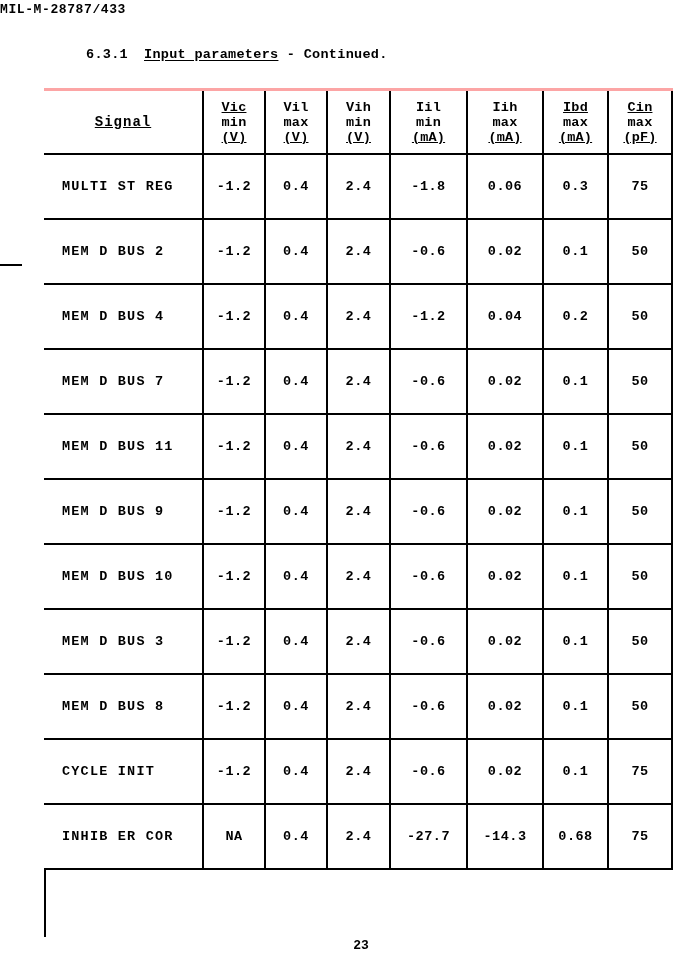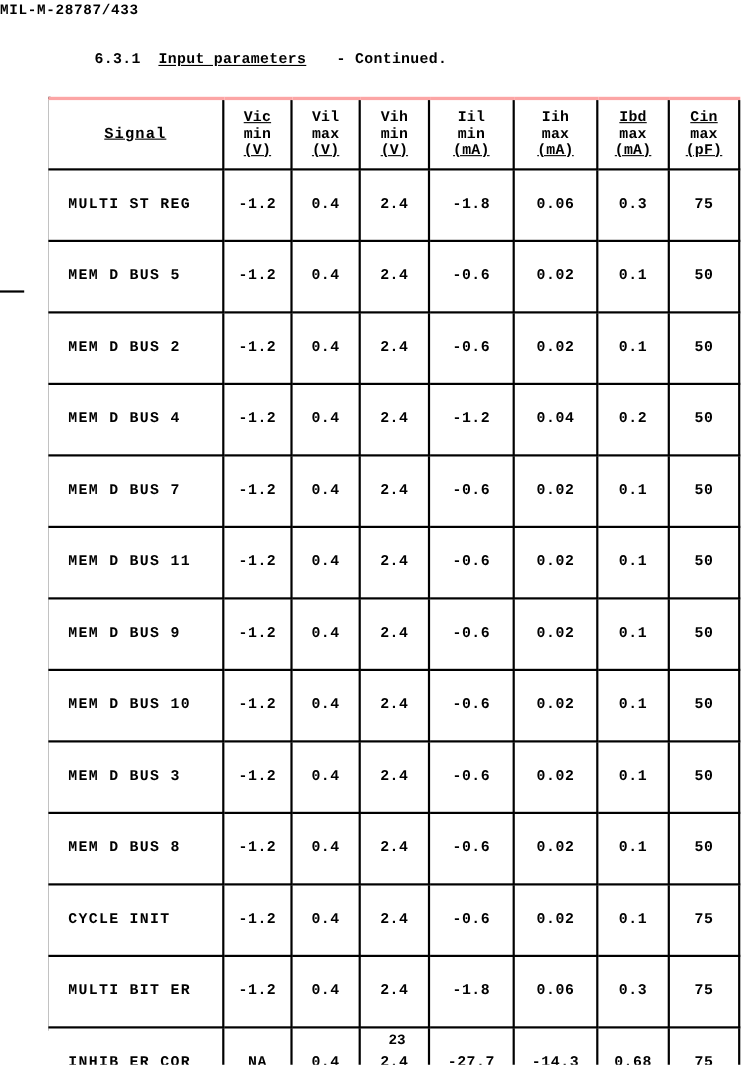--- a/index.html
+++ b/index.html
@@ -36,21 +36,21 @@
     font-size: 13.5px;
     font-weight: bold;
     letter-spacing: 0.3px;
     white-space: nowrap;
   }
   .section-heading .num { margin-right: 16px; }
   .section-heading .title {
     text-decoration: underline;
     text-underline-offset: 2px;
   }
-  .section-heading .cont { margin-left: 19px; }
+  .section-heading .cont { margin-left: 0; }
 
   
   .table-wrap {
     position: absolute;
     top: 88px;
     left: 44px;
     width: 628px;
   }
   table.params {
     border-collapse: collapse;
@@ -206,30 +206,20 @@
         <td class="signal">MULTI ST REG</td>
         <td class="num">-1.2</td>
         <td class="num">0.4</td>
         <td class="num">2.4</td>
         <td class="num">-1.8</td>
         <td class="num">0.06</td>
         <td class="num">0.3</td>
         <td class="num">75</td>
       </tr>
       <tr>
-        <td class="signal">MEM D BUS 5</td>
-        <td class="num">-1.2</td>
-        <td class="num">0.4</td>
-        <td class="num">2.4</td>
-        <td class="num">-0.6</td>
-        <td class="num">0.02</td>
-        <td class="num">0.1</td>
-        <td class="num">50</td>
-      </tr>
-      <tr>
         <td class="signal">MEM D BUS 2</td>
         <td class="num">-1.2</td>
         <td class="num">0.4</td>
         <td class="num">2.4</td>
         <td class="num">-0.6</td>
         <td class="num">0.02</td>
         <td class="num">0.1</td>
         <td class="num">50</td>
       </tr>
       <tr>
@@ -303,30 +293,20 @@
         <td class="num">50</td>
       </tr>
       <tr>
         <td class="signal">CYCLE INIT</td>
         <td class="num">-1.2</td>
         <td class="num">0.4</td>
         <td class="num">2.4</td>
         <td class="num">-0.6</td>
         <td class="num">0.02</td>
         <td class="num">0.1</td>
-        <td class="num">75</td>
-      </tr>
-      <tr>
-        <td class="signal">MULTI BIT ER</td>
-        <td class="num">-1.2</td>
-        <td class="num">0.4</td>
-        <td class="num">2.4</td>
-        <td class="num">-1.8</td>
-        <td class="num">0.06</td>
-        <td class="num">0.3</td>
         <td class="num">75</td>
       </tr>
       <tr>
         <td class="signal">INHIB ER COR</td>
         <td class="num">NA</td>
         <td class="num">0.4</td>
         <td class="num">2.4</td>
         <td class="num">-27.7</td>
         <td class="num">-14.3</td>
         <td class="num">0.68</td>

